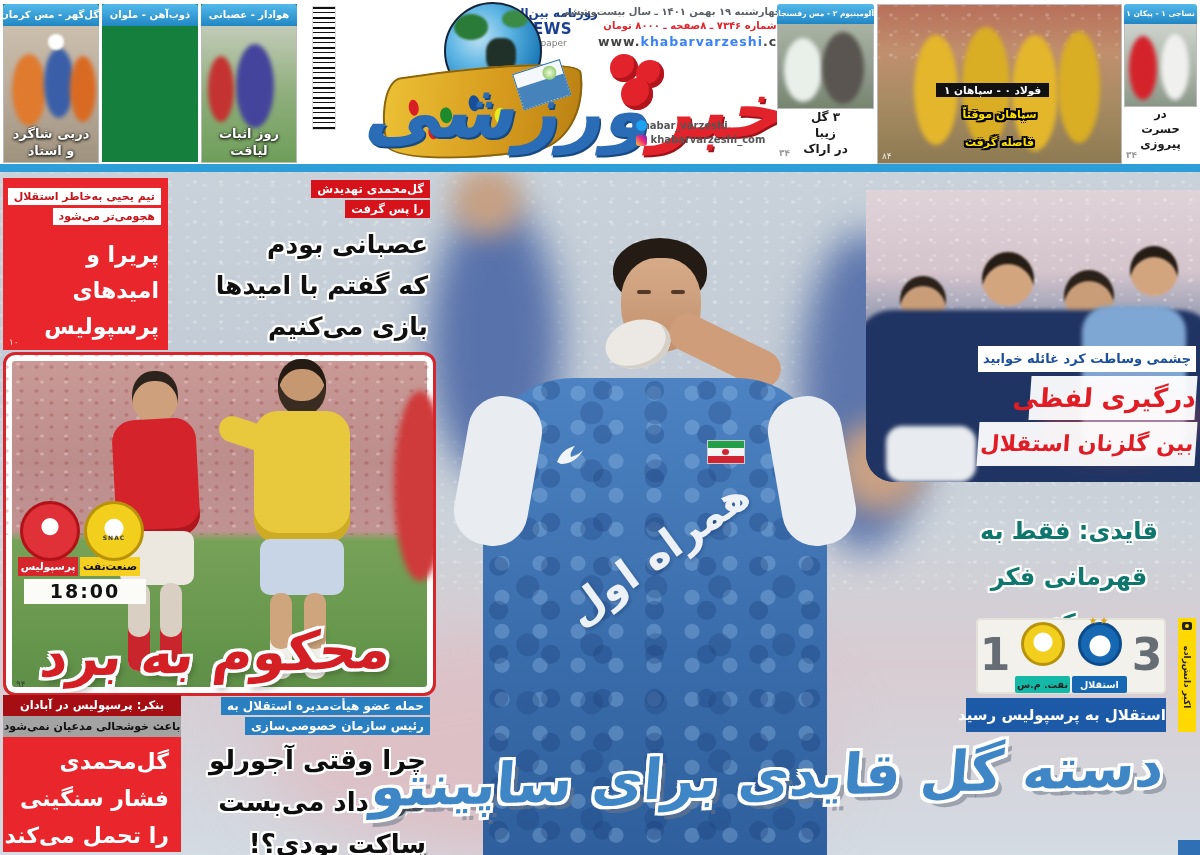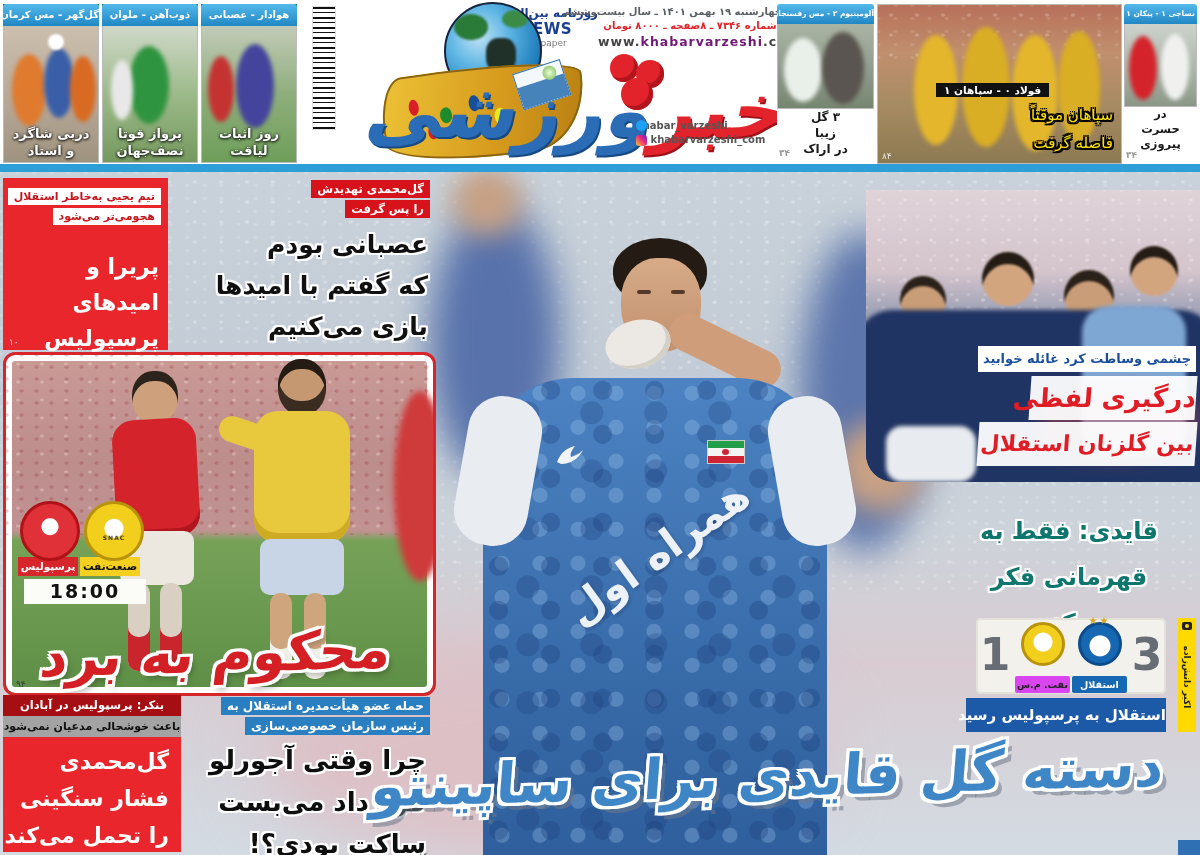--- a/index.html
+++ b/index.html
@@ -56,28 +56,20 @@
         <div class="blob" style="left:66px;top:30px;width:26px;height:66px;background:#d96a22;filter:blur(2px);"></div>
         <div class="blob" style="left:44px;top:8px;width:16px;height:16px;background:#fff;filter:blur(1px);"></div>
         <div class="cap capsh">
           <div>دربی شاگرد</div>
           <div>و استاد</div>
         </div>
       </div>
     </div>
     <div class="abs tcard" style="left:102px;">
       <div class="hdr">ذوب‌آهن - ملوان</div>
-      <div class="ph" style="background:linear-gradient(180deg,#cfd8c8 0%,#9dba8a 50%,#75995e 100%);">
-        <div class="blob" style="left:26px;top:20px;width:40px;height:78px;background:#2f9440;filter:blur(2px);"></div>
-        <div class="blob" style="left:8px;top:34px;width:22px;height:60px;background:#e8e8e8;filter:blur(2px);"></div>
-        <div class="cap capsh">
-          <div>پرواز قوتا</div>
-          <div>نصف‌جهان</div>
-        </div>
-      </div>
     </div>
     <div class="abs tcard" style="left:201px;">
       <div class="hdr">هوادار - عصبانی</div>
       <div class="ph" style="background:linear-gradient(180deg,#c2cbb8 0%,#8fae7c 50%,#6e9e5a 100%);">
         <div class="blob" style="left:34px;top:18px;width:38px;height:84px;background:#45449c;filter:blur(2px);"></div>
         <div class="blob" style="left:6px;top:30px;width:26px;height:66px;background:#c43331;filter:blur(2px);"></div>
         <div class="cap capsh">
           <div>روز اثبات</div>
           <div>لیاقت</div>
         </div>
@@ -124,21 +116,21 @@
       </div>
       <div class="abs" style="left:0;top:16px;width:400px;text-align:left;transform:skewX(-12deg);font-weight:bold;white-space:nowrap;">
         <span style="font-size:76px;color:#e3232b;text-shadow:2px 2px 0 #9d1118;">خبر</span><span style="font-size:76px;color:#2a6db6;text-shadow:2px 2px 0 #174a82;">ورزشی</span>
       </div>
     </div>
 
     <div class="abs" style="left:598px;top:6px;width:184px;text-align:center;">
       <div style="font-size:10px;font-weight:bold;color:#5a5f66;white-space:nowrap;">چهارشنبه ۱۹ بهمن ۱۴۰۱ ـ سال بیست‌وششم</div>
       <div style="font-size:10px;font-weight:bold;color:#e3232b;margin-top:3px;white-space:nowrap;">شماره ۷۳۴۶ ـ ۸صفحه ـ ۸۰۰۰ تومان</div>
       <div class="ltr" style="font-size:12.5px;font-weight:bold;letter-spacing:1px;margin-top:3px;white-space:nowrap;">
-        <span style="color:#444;">www.</span><span style="color:#701a75;margin-top:36px;">khabarvarzeshi</span><span style="color:#444;">.com</span>
+        <span style="color:#444;">www.</span><span style="color:#3b82f6;margin-top:36px;">khabarvarzeshi</span><span style="color:#444;">.com</span>
       </div>
     </div>
 
     <div class="abs ltr" style="left:636px;top:120px;width:150px;font-size:10px;font-weight:bold;color:#555;">
       <div style="margin-bottom:3px;">
         <span class="blob" style="display:inline-block;width:11px;height:11px;background:#3b5998;vertical-align:middle;"></span>
         <span class="blob" style="display:inline-block;width:11px;height:11px;background:#1da1f2;vertical-align:middle;"></span>
         <span>khabar_varzeshi</span>
       </div>
       <div>
@@ -165,21 +157,21 @@
     </div>
 
     <div class="abs" style="left:877px;top:4px;width:243px;height:158px;overflow:hidden;border:1px solid #bbb;
          background:linear-gradient(180deg,#b8705a 0%,#c08f6e 30%,#a98c63 60%,#8d7a52 100%);">
       <div class="abs bokeh" style="left:0;top:0;right:0;height:60px;opacity:.4;"></div>
       <div class="blob" style="left:36px;top:30px;width:44px;height:110px;background:#e3b62c;filter:blur(2px);"></div>
       <div class="blob" style="left:84px;top:22px;width:48px;height:120px;background:#d9ad24;filter:blur(2px);"></div>
       <div class="blob" style="left:134px;top:30px;width:46px;height:116px;background:#e3b62c;filter:blur(2px);"></div>
       <div class="blob" style="left:180px;top:26px;width:42px;height:112px;background:#d9ad24;filter:blur(2px);"></div>
       <div class="abs" style="left:58px;top:78px;padding:1px 8px;background:#111;color:#fff;font-size:10.5px;font-weight:bold;white-space:nowrap;">فولاد ۰ - سپاهان ۱</div>
-      <div class="abs ob2" style="left:8px;top:96px;right:8px;color:#ffe100;font-weight:normal;font-size:15px;line-height:28px;">
+      <div class="abs ob2" style="left:8px;top:96px;right:8px;text-align:center;color:#ffe100;font-weight:bold;font-size:11px;line-height:28px;">
         <div>سپاهان موقتاً</div>
         <div>فاصله گرفت</div>
       </div>
       <span class="folio" style="left:4px;bottom:2px;color:#fff;">۸۴</span>
     </div>
 
     <div class="abs" style="left:1124px;top:4px;width:73px;height:158px;background:#fff;">
       <div style="height:20px;line-height:20px;text-align:center;color:#fff;font-weight:bold;font-size:7.5px;white-space:nowrap;overflow:hidden;
            background:linear-gradient(180deg,#54b9ea,#2187c4);border-radius:3px 3px 0 0;">نساجی ۱ - پیکان ۱</div>
       <div style="position:relative;height:82px;overflow:hidden;border:1px solid #bbb;border-top:none;
@@ -242,21 +234,21 @@
       </div>
       <div class="abs" style="left:58px;top:300px;width:290px;transform:rotate(-36deg);color:#f4f7fa;font-size:42px;font-weight:bold;
            text-align:center;opacity:.96;text-shadow:0 2px 4px rgba(20,40,80,.35);">همراه اول</div>
     </div>
 
     <div class="abs" style="left:3px;top:6px;width:165px;height:172px;background:#e8262c;">
       <div style="padding:7px 7px 0 0;text-align:right;">
         <span class="chip" style="background:#fff;color:#c4161c;font-size:11px;">تیم یحیی به‌خاطر استقلال</span><br>
         <span class="chip" style="background:#fff;color:#c4161c;font-size:11px;margin-top:2px;">هجومی‌تر می‌شود</span>
       </div>
-      <div style="color:#fff;font-weight:bold;font-size:22px;line-height:36px;text-align:right;padding:24px 9px 0 0;">
+      <div style="color:#fff;font-weight:bold;font-size:22px;line-height:36px;text-align:right;padding:12px 9px 0 0;">
         <div>پریرا و امیدهای</div>
         <div>پرسپولیس</div>
         <div>خط خوردند</div>
       </div>
       <span class="folio" style="left:6px;bottom:3px;color:#fff;">۱۰</span>
     </div>
 
     <div class="abs" style="left:172px;top:6px;width:258px;height:172px;">
       <div style="text-align:right;padding-left:4px;">
         <span class="chip" style="background:#d6131b;color:#fff;font-size:11.5px;">گل‌محمدی تهدیدش</span><br>
@@ -336,21 +328,21 @@
 
     <div class="abs ow2" style="left:942px;top:336px;width:254px;text-align:center;color:#0f766e;font-weight:bold;font-size:24px;line-height:46px;">
       <div>قایدی: فقط به</div>
       <div>قهرمانی فکر می‌کنیم</div>
     </div>
 
     <div class="abs scorebox" style="left:976px;top:446px;width:190px;height:76px;">
       <div class="num">1</div>
       <div class="team">
         <div class="badge" style="background:radial-gradient(circle at 50% 45%,#fff 0 9px,#f3cf1d 10px 100%);border:3px solid #b8930a;box-sizing:border-box;"></div>
-        <div class="teamlbl" style="background:#d946ef;color:#222;">نفت. م.س</div>
+        <div class="teamlbl" style="background:#14b8a6;color:#222;">نفت. م.س</div>
       </div>
       <div class="team">
         <div class="abs" style="left:0;right:0;top:-3px;color:#d9a520;font-size:10px;text-align:center;letter-spacing:2px;">★★</div>
         <div class="badge" style="background:radial-gradient(circle at 50% 55%,#fff 0 10px,#1668b3 11px 100%);border:3px solid #0d4c8c;box-sizing:border-box;"></div>
         <div class="teamlbl" style="background:#1668b3;color:#fff;">استقلال</div>
       </div>
       <div class="num">3</div>
     </div>
 
     <div class="abs" style="left:966px;top:526px;width:200px;height:34px;line-height:34px;background:#1c5aa8;color:#fff;

